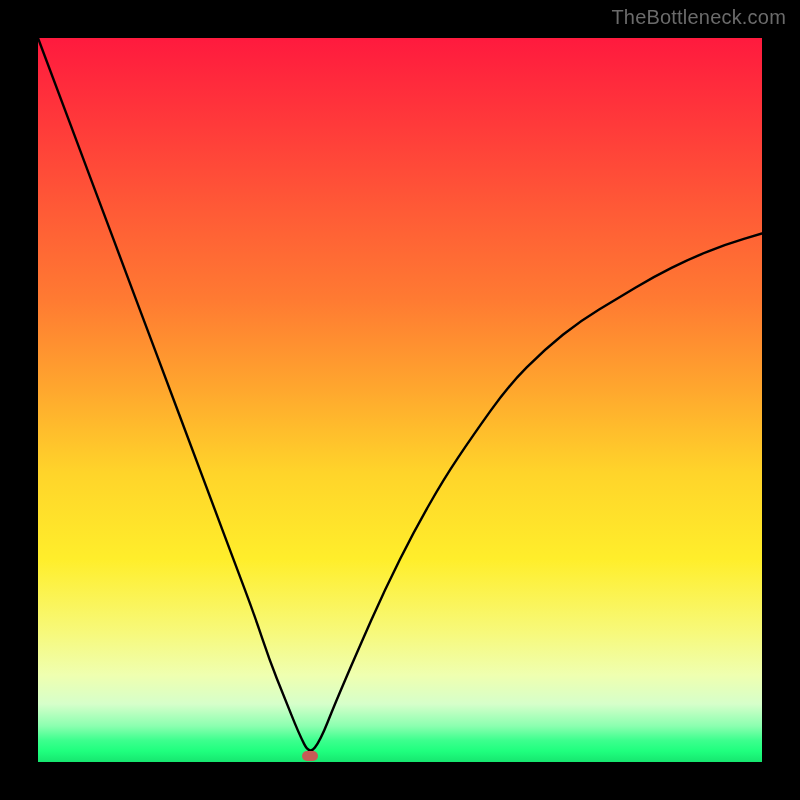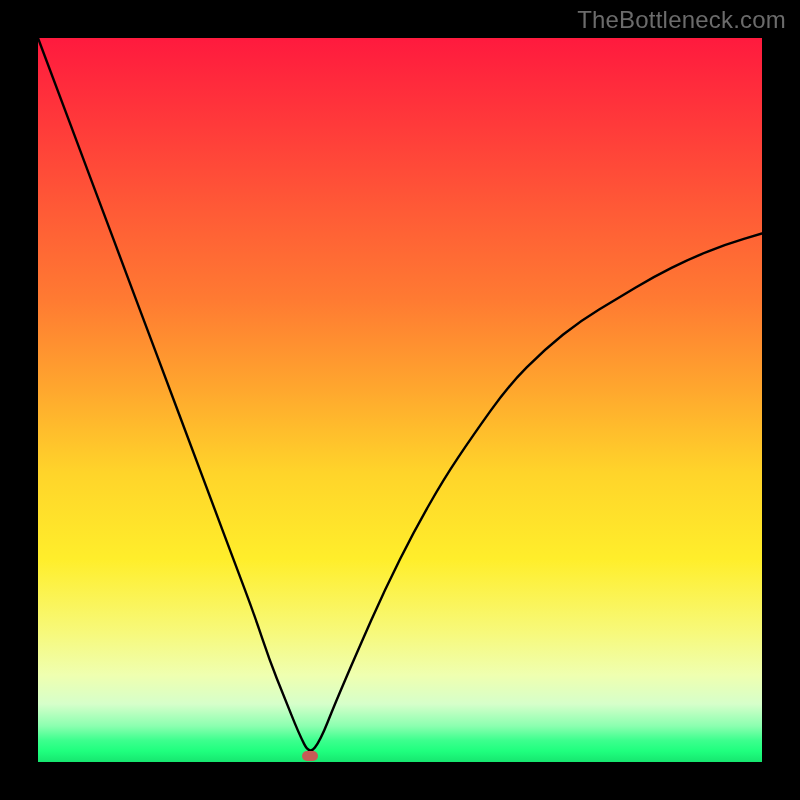--- a/index.html
+++ b/index.html
@@ -41,21 +41,21 @@
       #3dff8e 97%,
       #1fff7e 98.5%,
       #16e66f 100%
     );
   }
   .watermark {
     position: absolute;
     top: 6px;
     right: 14px;
     color: #6b6b6b;
-    font-size: 24px;
+    font-size: 20px;
     font-weight: 500;
     letter-spacing: 0.2px;
     z-index: 5;
     font-family: Arial, sans-serif;
   }
   svg.curve {
     position: absolute;
     left: 0;
     top: 0;
     width: 724px;

